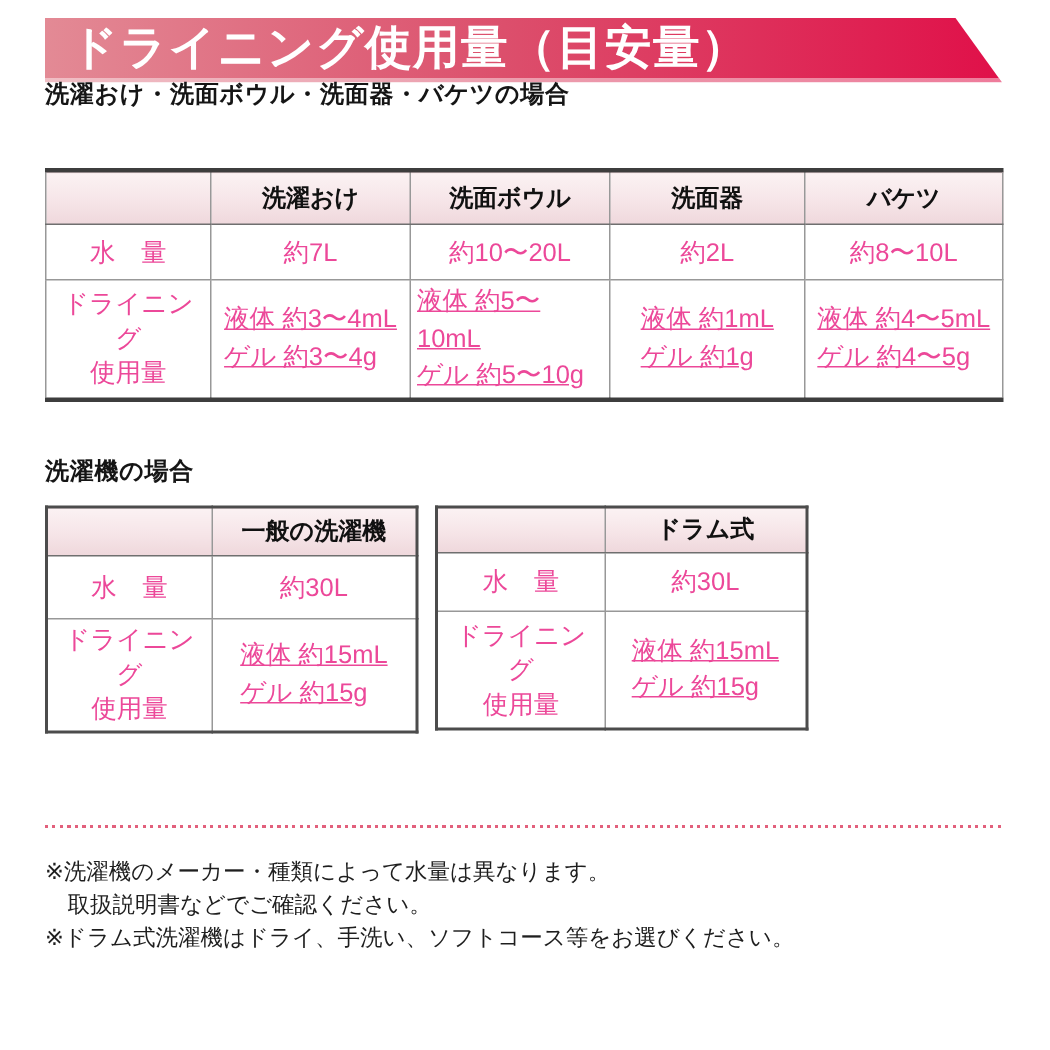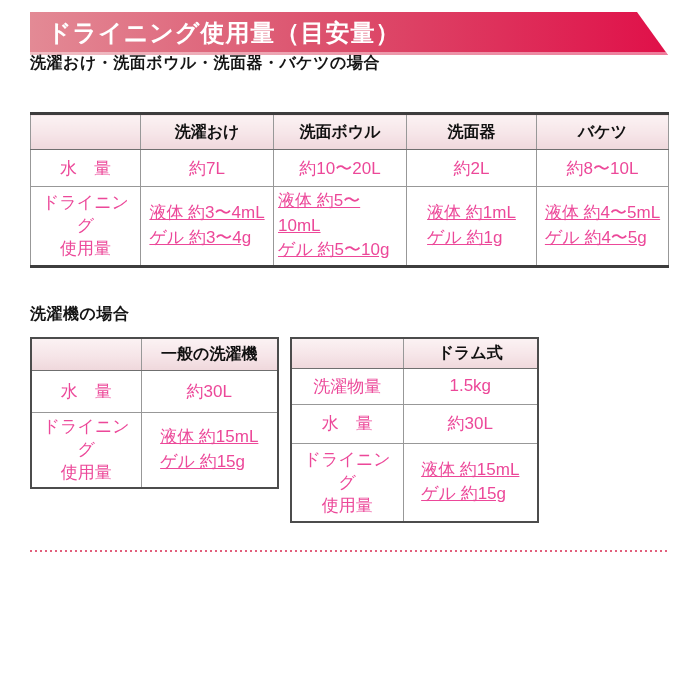--- a/index.html
+++ b/index.html
@@ -13,21 +13,21 @@
     position:absolute;left:30px;top:12px;width:638px;height:43px;
     background:linear-gradient(90deg,#e38a95 0%,#dc4f6c 48%,#e01049 100%);
     clip-path:polygon(0 0,607px 0,638px 100%,0 100%);
   }
   .banner::after{
     content:"";position:absolute;left:0;bottom:0;width:100%;height:3px;
     background:rgba(255,255,255,0.45);
   }
   .banner .banner-text{
     position:absolute;left:17px;top:50%;transform:translateY(-54%);
-    font-size:24px;font-weight:bold;color:#ffffff;letter-spacing:1px;white-space:nowrap;text-align:right;
+    font-size:31px;font-weight:bold;color:#ffffff;letter-spacing:1px;white-space:nowrap;text-align:right;
   }
   
   .sec-heading{
     position:absolute;left:30px;margin:0;
     font-size:16px;font-weight:bold;color:#151515;letter-spacing:0.5px;white-space:nowrap;
   }
   #heading1{top:53px;}
   #heading2{top:304px;}
   
   table{border-collapse:collapse;position:absolute;table-layout:fixed;background:#fff;}
@@ -158,33 +158,32 @@
       <col style="width:112px">
       <col style="width:135px">
     </colgroup>
   <thead>
     <tr>
       <th></th>
       <th>ドラム式</th>
     </tr>
   </thead>
   <tbody>
-    <tr class="row-load">
-      <th>洗濯物量</th>
-      <td>1.5kg</td>
-    </tr>
     <tr class="row-water">
       <th class="pre">水　量</th>
       <td>約30L</td>
     </tr>
     <tr class="row-usage">
       <th class="pre">ドライニング
 使用量</th>
       <td><span class="block">液体 約15mL
 ゲル 約15g</span></td>
     </tr>
   </tbody>
 </table>
 
 <div class="dotted"></div>
 
 <div class="notes">
+  <p>※洗濯機のメーカー・種類によって水量は異なります。
+取扱説明書などでご確認ください。</p>
+  <p>※ドラム式洗濯機はドライ、手洗い、ソフトコース等をお選びください。</p>
 </div>
 
 </body></html>

